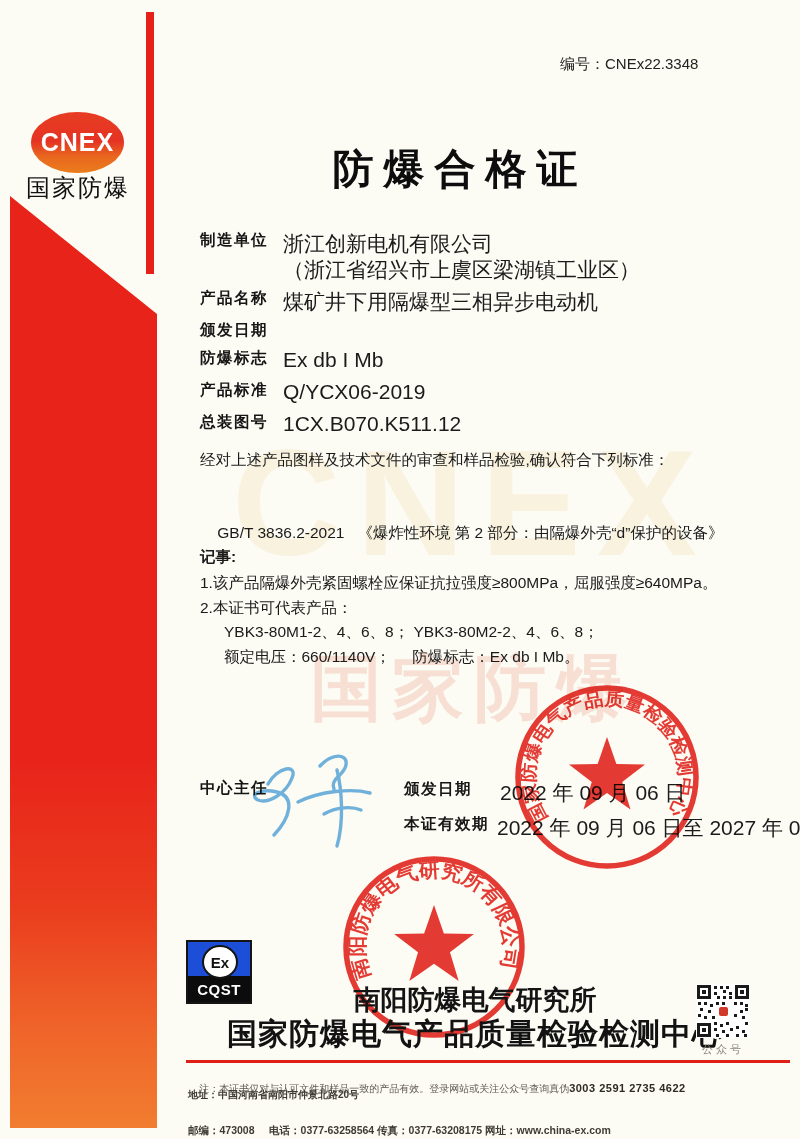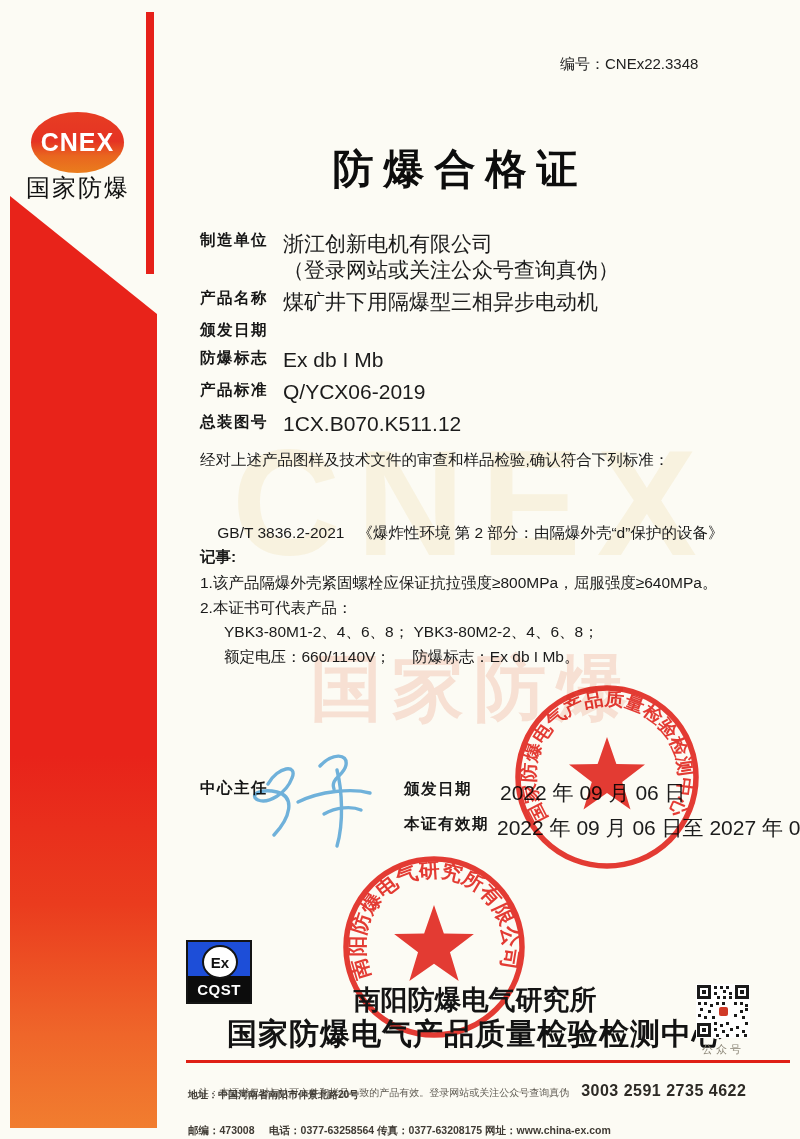--- a/index.html
+++ b/index.html
@@ -50,21 +50,21 @@
   .cqst-black span{color:#fff;font-weight:bold;font-size:15px;letter-spacing:.5px;}
   .ex-circle{position:absolute;left:14px;top:3px;width:32px;height:30px;border:2px solid #141414;
         border-radius:50%;background:#fff;display:flex;align-items:center;justify-content:center;
         font-size:15px;font-weight:bold;color:#111;z-index:2;}
   .org1{left:260px;top:982px;width:430px;text-align:center;font-size:27px;font-weight:bold;color:#141414;}
   .org2{left:190px;top:1014px;width:570px;text-align:center;font-size:30px;font-weight:bold;
         letter-spacing:1px;color:#121212;}
   .qr-caption{left:692px;top:1042px;width:62px;text-align:center;font-size:11px;color:#8a8576;letter-spacing:3px;}
   .red-hr{left:186px;top:1060px;width:604px;height:3px;background:#df1f15;}
   .foot1{left:188px;top:1071px;font-size:10px;color:#5f5b52;white-space:pre;}
-  .foot1 b{font-size:16px;color:#2d2a25;margin-left:12px;letter-spacing:.5px;}
+  .foot1 b{font-size:11px;color:#2d2a25;letter-spacing:.5px;}
   .foot2{left:188px;top:1088px;font-size:10px;font-weight:bold;color:#3f3b34;white-space:pre;}
   .foot3{left:188px;top:1104px;font-size:10.5px;font-weight:bold;color:#3f3b34;white-space:pre;margin-top:20px;}
 </style>
 </head>
 <body>
 
 <div class="page">
 
   <div class="abs top-red-bar"></div>
   <div class="abs band">
@@ -78,21 +78,21 @@
   <div class="abs wm-cnex">CNEX</div>
   <div class="abs wm-seal">国家防爆</div>
 
   <div class="abs cert-no">
     <span>编号：</span><span>CNEx22.3348</span>
   </div>
   <div class="abs title">防爆合格证</div>
 
   <div class="abs lbl" style="left:200px;top:230px">制造单位</div>
   <div class="abs val" style="left:283px;top:230px">浙江创新电机有限公司</div>
-  <div class="abs val" style="left:283px;top:256px">（登录网站或关注公众号查询真伪）</div>
+  <div class="abs val" style="left:283px;top:256px">（浙江省绍兴市上虞区梁湖镇工业区）</div>
 
   <div class="abs lbl" style="left:200px;top:288px">产品名称</div>
   <div class="abs val" style="left:283px;top:288px">煤矿井下用隔爆型三相异步电动机</div>
 
   <div class="abs lbl" style="left:200px;top:320px">颁发日期</div>
 
   <div class="abs lbl" style="left:200px;top:348px">防爆标志</div>
   <div class="abs val" style="left:283px;top:348px">Ex db I Mb</div>
 
   <div class="abs lbl" style="left:200px;top:380px">产品标准</div>

